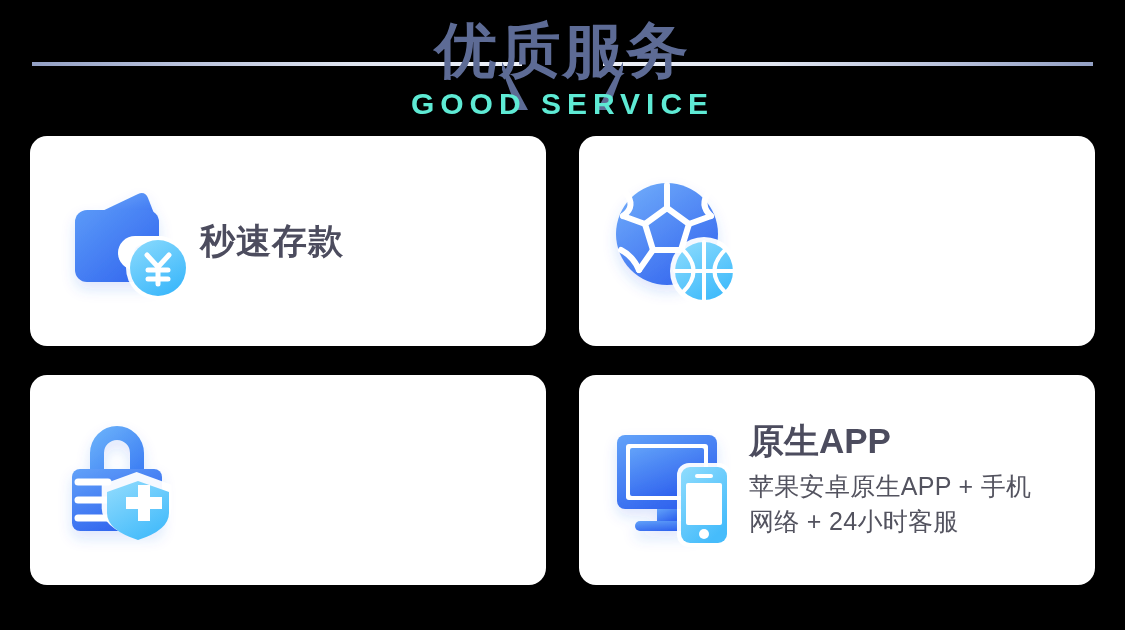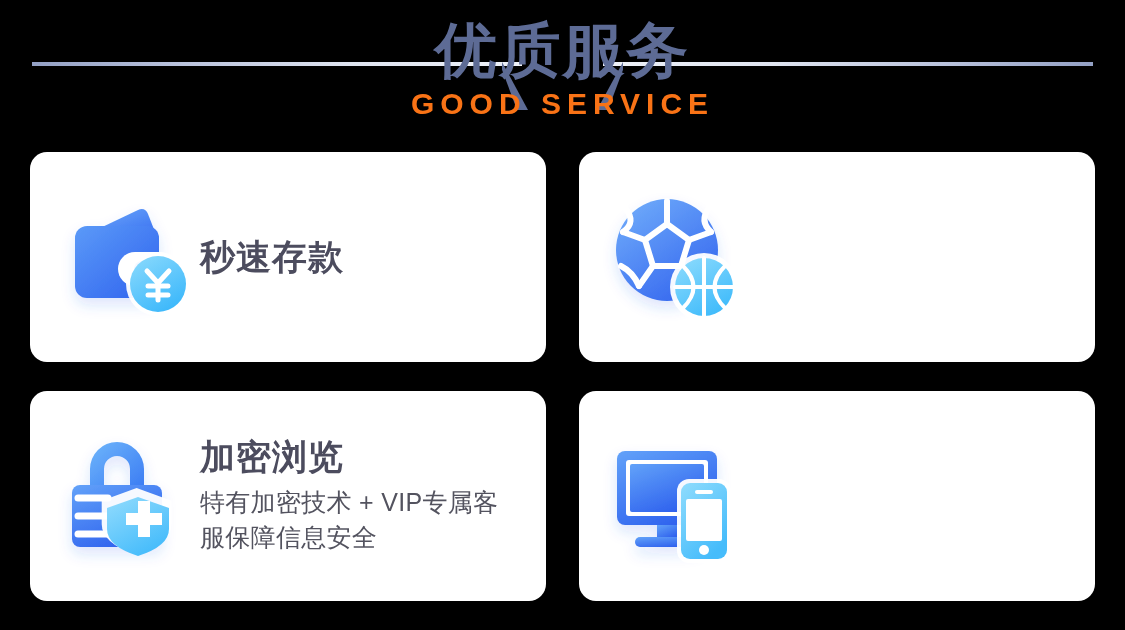--- a/index.html
+++ b/index.html
@@ -48,29 +48,29 @@
     font-weight:bold;
     color:#5d6b95;
     letter-spacing:2px;
     line-height:1.35;
     padding-top:10px;
     transform:scaleX(1.03);
   }
   .sub-title {
     font-size:30px;
     font-weight:bold;
-    color:#f97316;
+    color:#5eead4;
     letter-spacing:6px;
     margin-top:-4px;
   }
 
   
   .grid {
     position:absolute;
-    left:30px; top:152px;
+    left:30px; top:136px;
     width:1065px; height:450px;
     display:grid;
     grid-template-columns:516px 516px;
     grid-template-rows:210px 210px;
     column-gap:33px;
     row-gap:29px;
   }
   .card {
     background:#ffffff;
     border-radius:17px;
@@ -241,24 +241,20 @@
           <g stroke="#ffffff" stroke-width="7" stroke-linecap="round">
             <path d="M22 71 L52 71"></path>
             <path d="M22 89 L64 89"></path>
             <path d="M22 107 L52 107"></path>
           </g>
           <path d="M79 65 L115 78 L115 102 Q115 122 79 134 Q43 122 43 102 L43 78 Z" transform="translate(4,-2) scale(0.97)" fill="#ffffff" opacity="0.95"></path>
           <path d="M82 70 L113 81 L113 102 Q113 119 82 129 Q51 119 51 102 L51 81 Z" fill="url(#shieldGrad)"></path>
           <path d="M76 88 L88 88 L88 76 L100 76 L100 88 L112 88 L112 100 L100 100 L100 112 L88 112 L88 100 L76 100 Z" transform="translate(-6,-2)" fill="#ffffff"></path>
         </svg>
       </div>
-      <div class="card-text">
-        <div class="card-title">加密浏览</div>
-        <div class="card-desc">特有加密技术 + VIP专属客<br>服保障信息安全</div>
-      </div>
     </div>
 
     <div class="card card-4">
       <div class="card-icon">
         <svg viewBox="0 0 138 138">
           <defs>
             <linearGradient id="monGrad" x1="0" y1="0" x2="0.6" y2="1">
               <stop offset="0%" stop-color="#62a2f9"></stop>
               <stop offset="100%" stop-color="#2f62ee"></stop>
             </linearGradient>
@@ -277,16 +273,20 @@
             <rect x="52" y="98" width="20" height="14" fill="url(#monGrad)"></rect>
             <rect x="30" y="110" width="64" height="10" rx="5" fill="url(#monGrad)"></rect>
           </g>
           <rect x="72" y="52" width="54" height="84" rx="12" fill="#ffffff" opacity="0.95"></rect>
           <rect x="76" y="56" width="46" height="76" rx="9" fill="url(#phoneGrad)"></rect>
           <rect x="90" y="63" width="18" height="4" rx="2" fill="#ffffff"></rect>
           <rect x="81" y="72" width="36" height="42" rx="2" fill="#ffffff"></rect>
           <circle cx="99" cy="123" r="5" fill="#ffffff"></circle>
         </svg>
       </div>
+      <div class="card-text">
+        <div class="card-title">原生APP</div>
+        <div class="card-desc">苹果安卓原生APP + 手机<br>网络 + 24小时客服</div>
+      </div>
     </div>
 
   </div>
 </div>
 
 </body></html>

